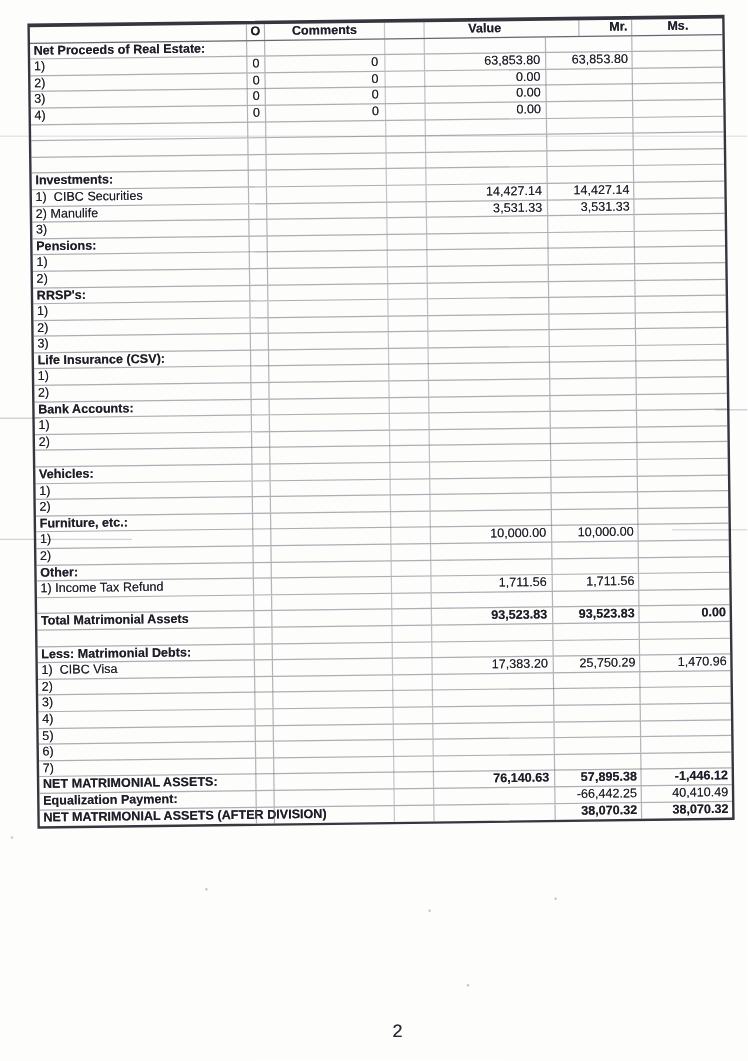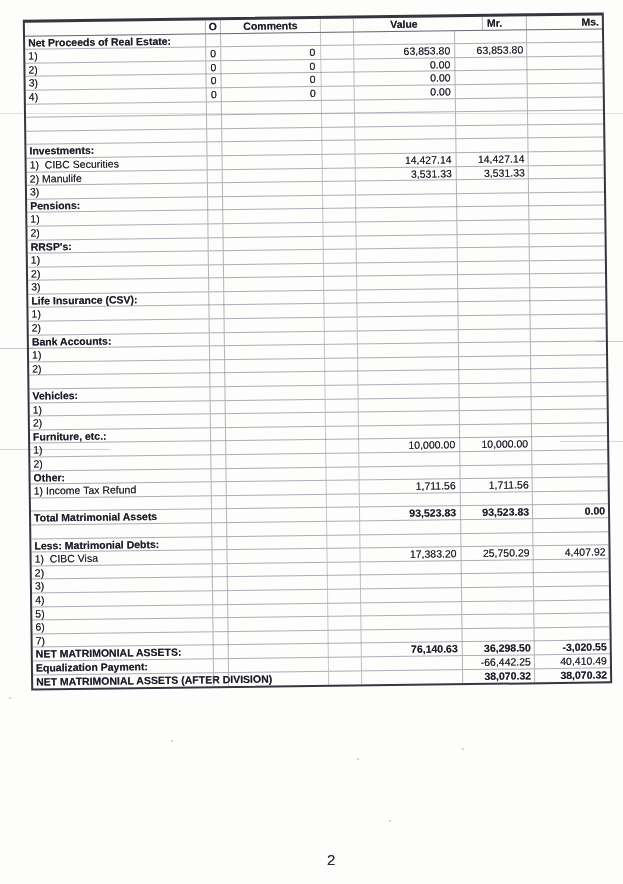--- a/index.html
+++ b/index.html
@@ -40,22 +40,22 @@
   }
   .c-label    { padding-left:3px; text-align:left; }
   .c-o        { text-align:center; border-left:1px solid rgba(106,108,122,0.5); }
   .c-comments { text-align:right; padding-right:5px; border-left:1px solid rgba(106,108,122,0.5); }
   .c-gap      { border-left:1px solid rgba(106,108,122,0.38); }
   .c-value    { text-align:right; padding-right:4px; border-left:1px solid rgba(106,108,122,0.42); }
   .c-mr       { text-align:right; padding-right:3px; border-left:1px solid rgba(106,108,122,0.5); }
   .c-ms       { text-align:right; padding-right:3px; border-left:1px solid rgba(106,108,122,0.5); }
   .hdr .c-comments { text-align:center; padding-right:0; }
   .hdr .c-value    { text-align:center; padding-right:0; }
-  .hdr .c-mr       { text-align:left; padding-left:4px;margin-left:28px; }
-  .hdr .c-ms       { text-align:right; padding-left:4px; }
+  .hdr .c-mr       { text-align:right; padding-left:4px;margin-left:28px; }
+  .hdr .c-ms       { text-align:center; padding-left:4px; }
   .row.section .c-label,
   .row.equalization .c-label { font-weight:bold; }
   .row.total .cell { font-weight:bold; }
   .pagenum {
     position:absolute; left:327px; top:851px;
     font-size:15px; color:#2b2b36; text-shadow:0 0 .4px rgba(29,29,41,.7);
   }
 </style>
 </head>
 <body>
@@ -426,21 +426,21 @@
           <div class="cell c-mr"></div>
           <div class="cell c-ms"></div>
         </div>
         <div class="row item">
           <div class="cell c-label">1)  CIBC Visa</div>
           <div class="cell c-o"></div>
           <div class="cell c-comments"></div>
           <div class="cell c-gap"></div>
           <div class="cell c-value">17,383.20</div>
           <div class="cell c-mr">25,750.29</div>
-          <div class="cell c-ms">4,407.92</div>
+          <div class="cell c-ms">1,470.96</div>
         </div>
         <div class="row item">
           <div class="cell c-label">2)</div>
           <div class="cell c-o"></div>
           <div class="cell c-comments"></div>
           <div class="cell c-gap"></div>
           <div class="cell c-value"></div>
           <div class="cell c-mr"></div>
           <div class="cell c-ms"></div>
         </div>
@@ -488,22 +488,22 @@
           <div class="cell c-value"></div>
           <div class="cell c-mr"></div>
           <div class="cell c-ms"></div>
         </div>
         <div class="row total">
           <div class="cell c-label">NET MATRIMONIAL ASSETS:</div>
           <div class="cell c-o"></div>
           <div class="cell c-comments"></div>
           <div class="cell c-gap"></div>
           <div class="cell c-value">76,140.63</div>
-          <div class="cell c-mr">36,298.50</div>
-          <div class="cell c-ms">-3,020.55</div>
+          <div class="cell c-mr">57,895.38</div>
+          <div class="cell c-ms">-1,446.12</div>
         </div>
         <div class="row equalization">
           <div class="cell c-label">Equalization Payment:</div>
           <div class="cell c-o"></div>
           <div class="cell c-comments"></div>
           <div class="cell c-gap"></div>
           <div class="cell c-value"></div>
           <div class="cell c-mr">-66,442.25</div>
           <div class="cell c-ms">40,410.49</div>
         </div>

